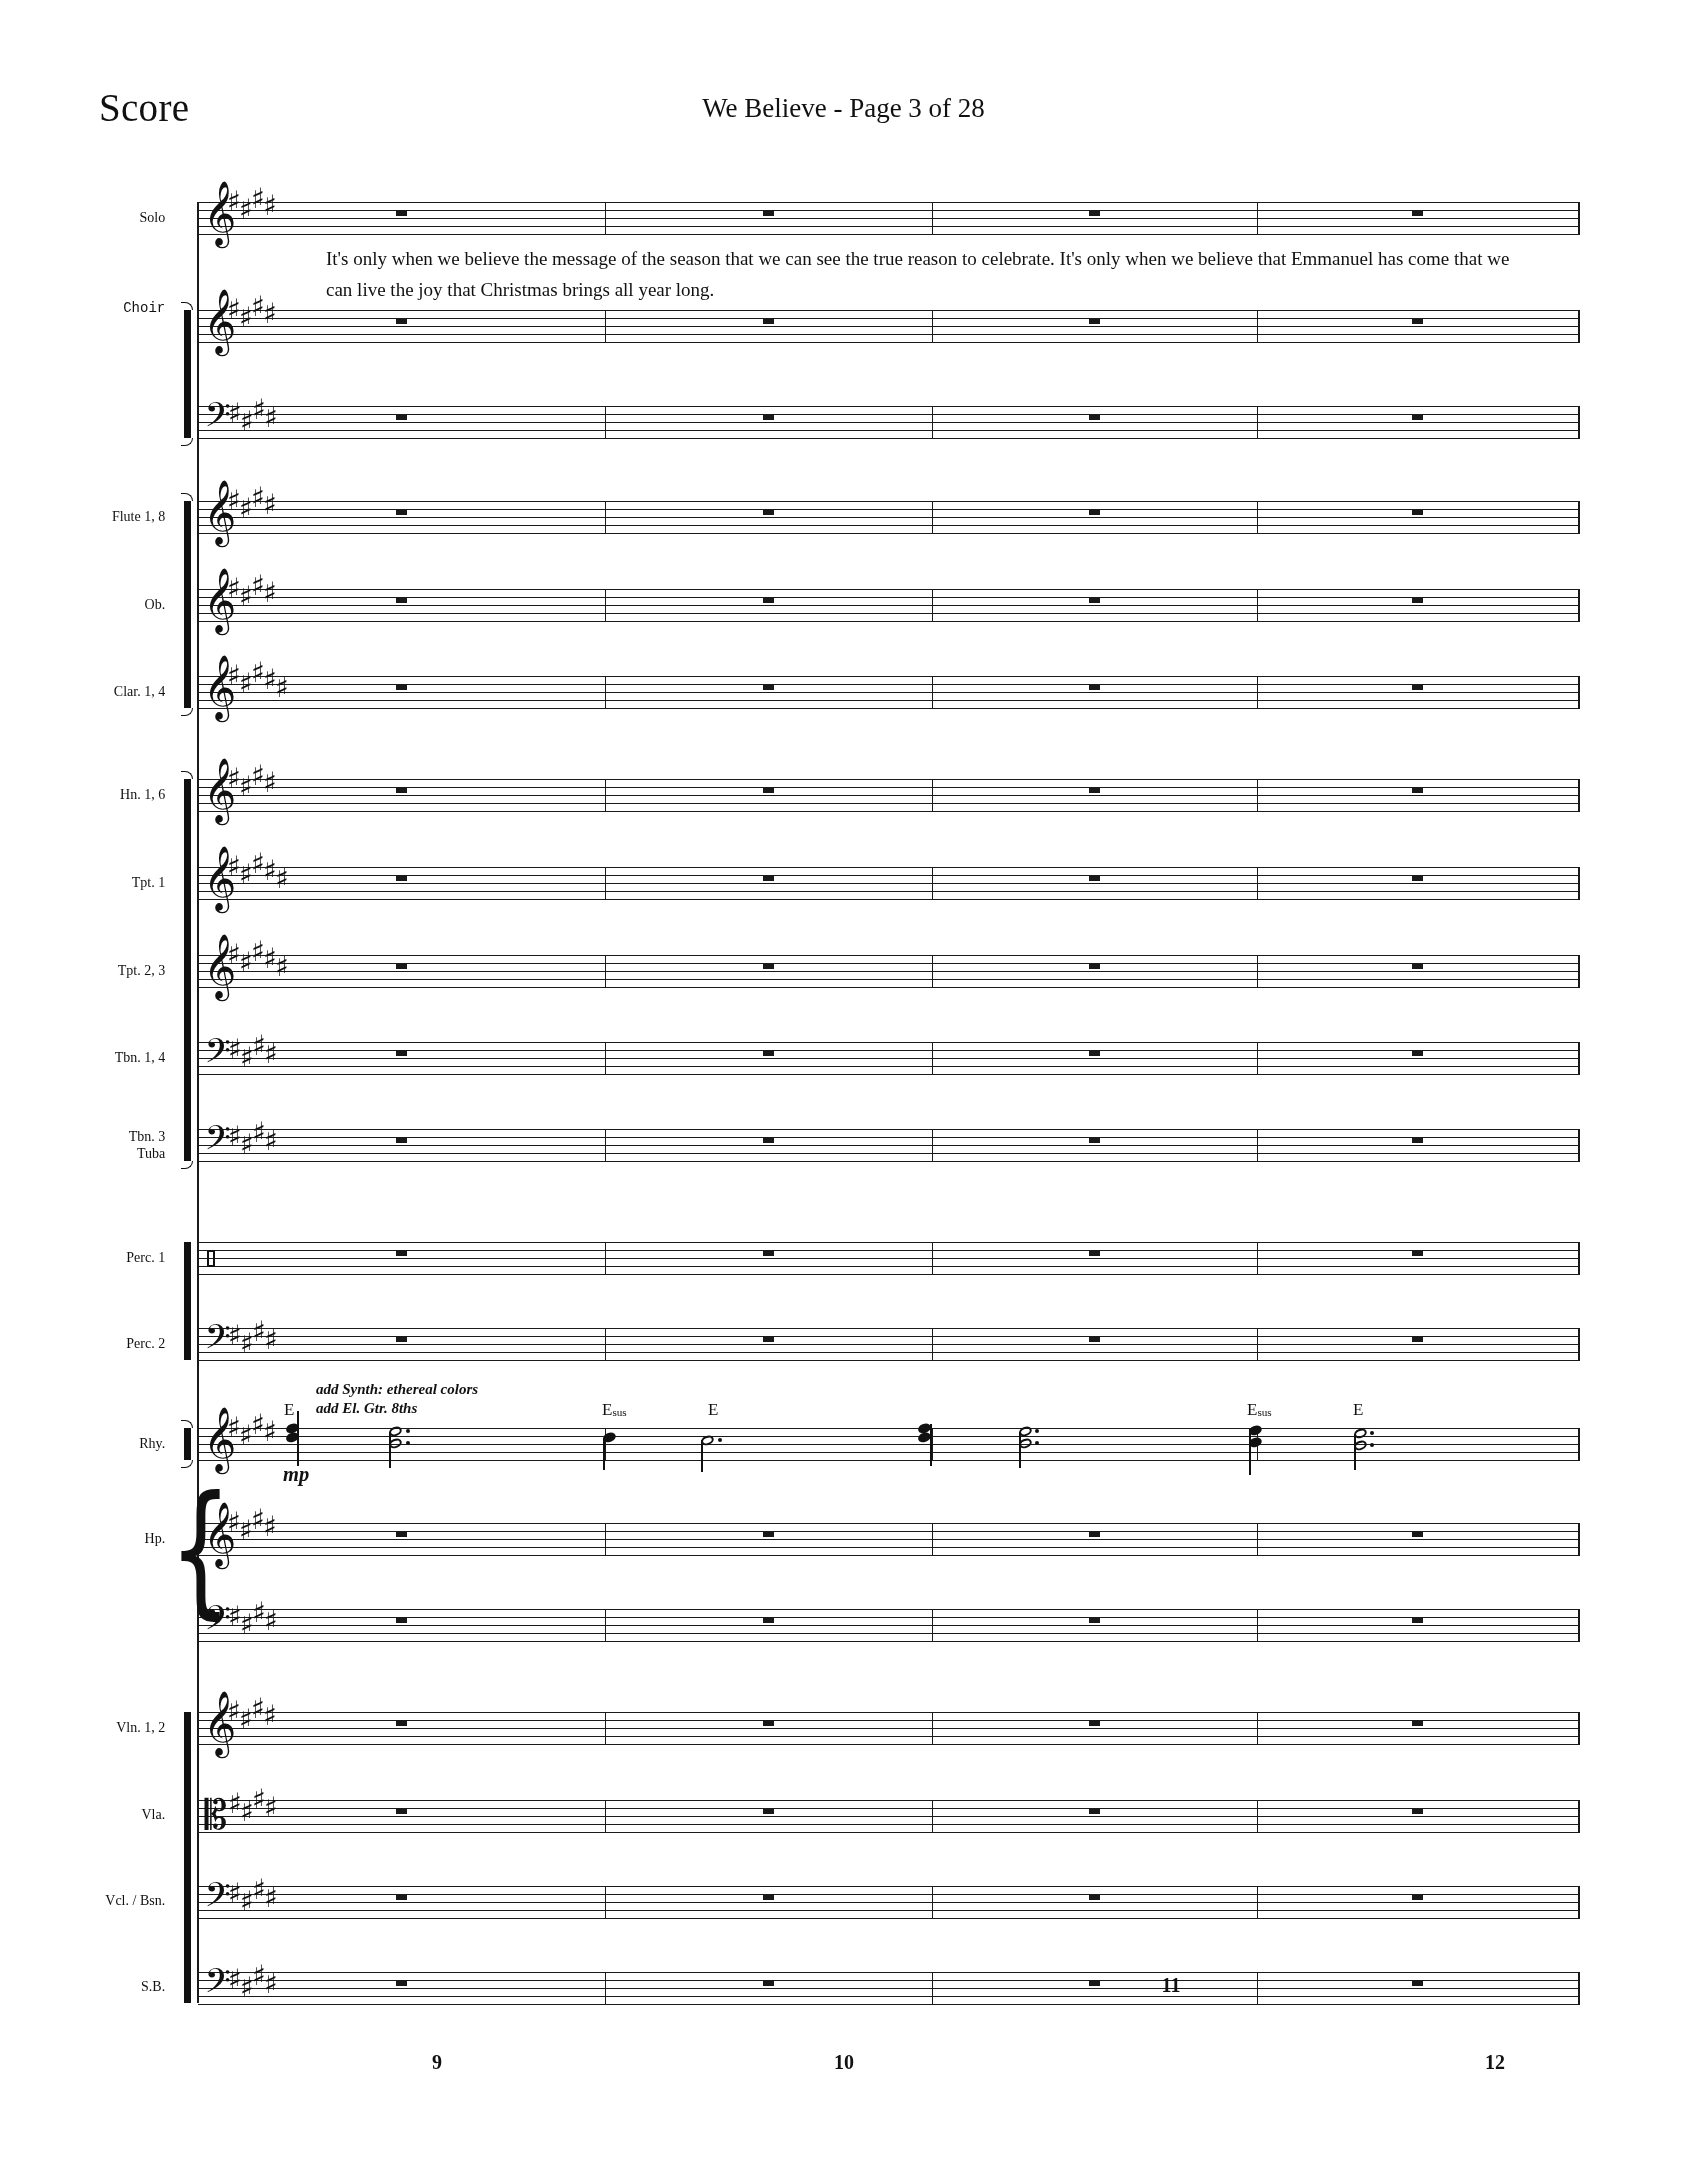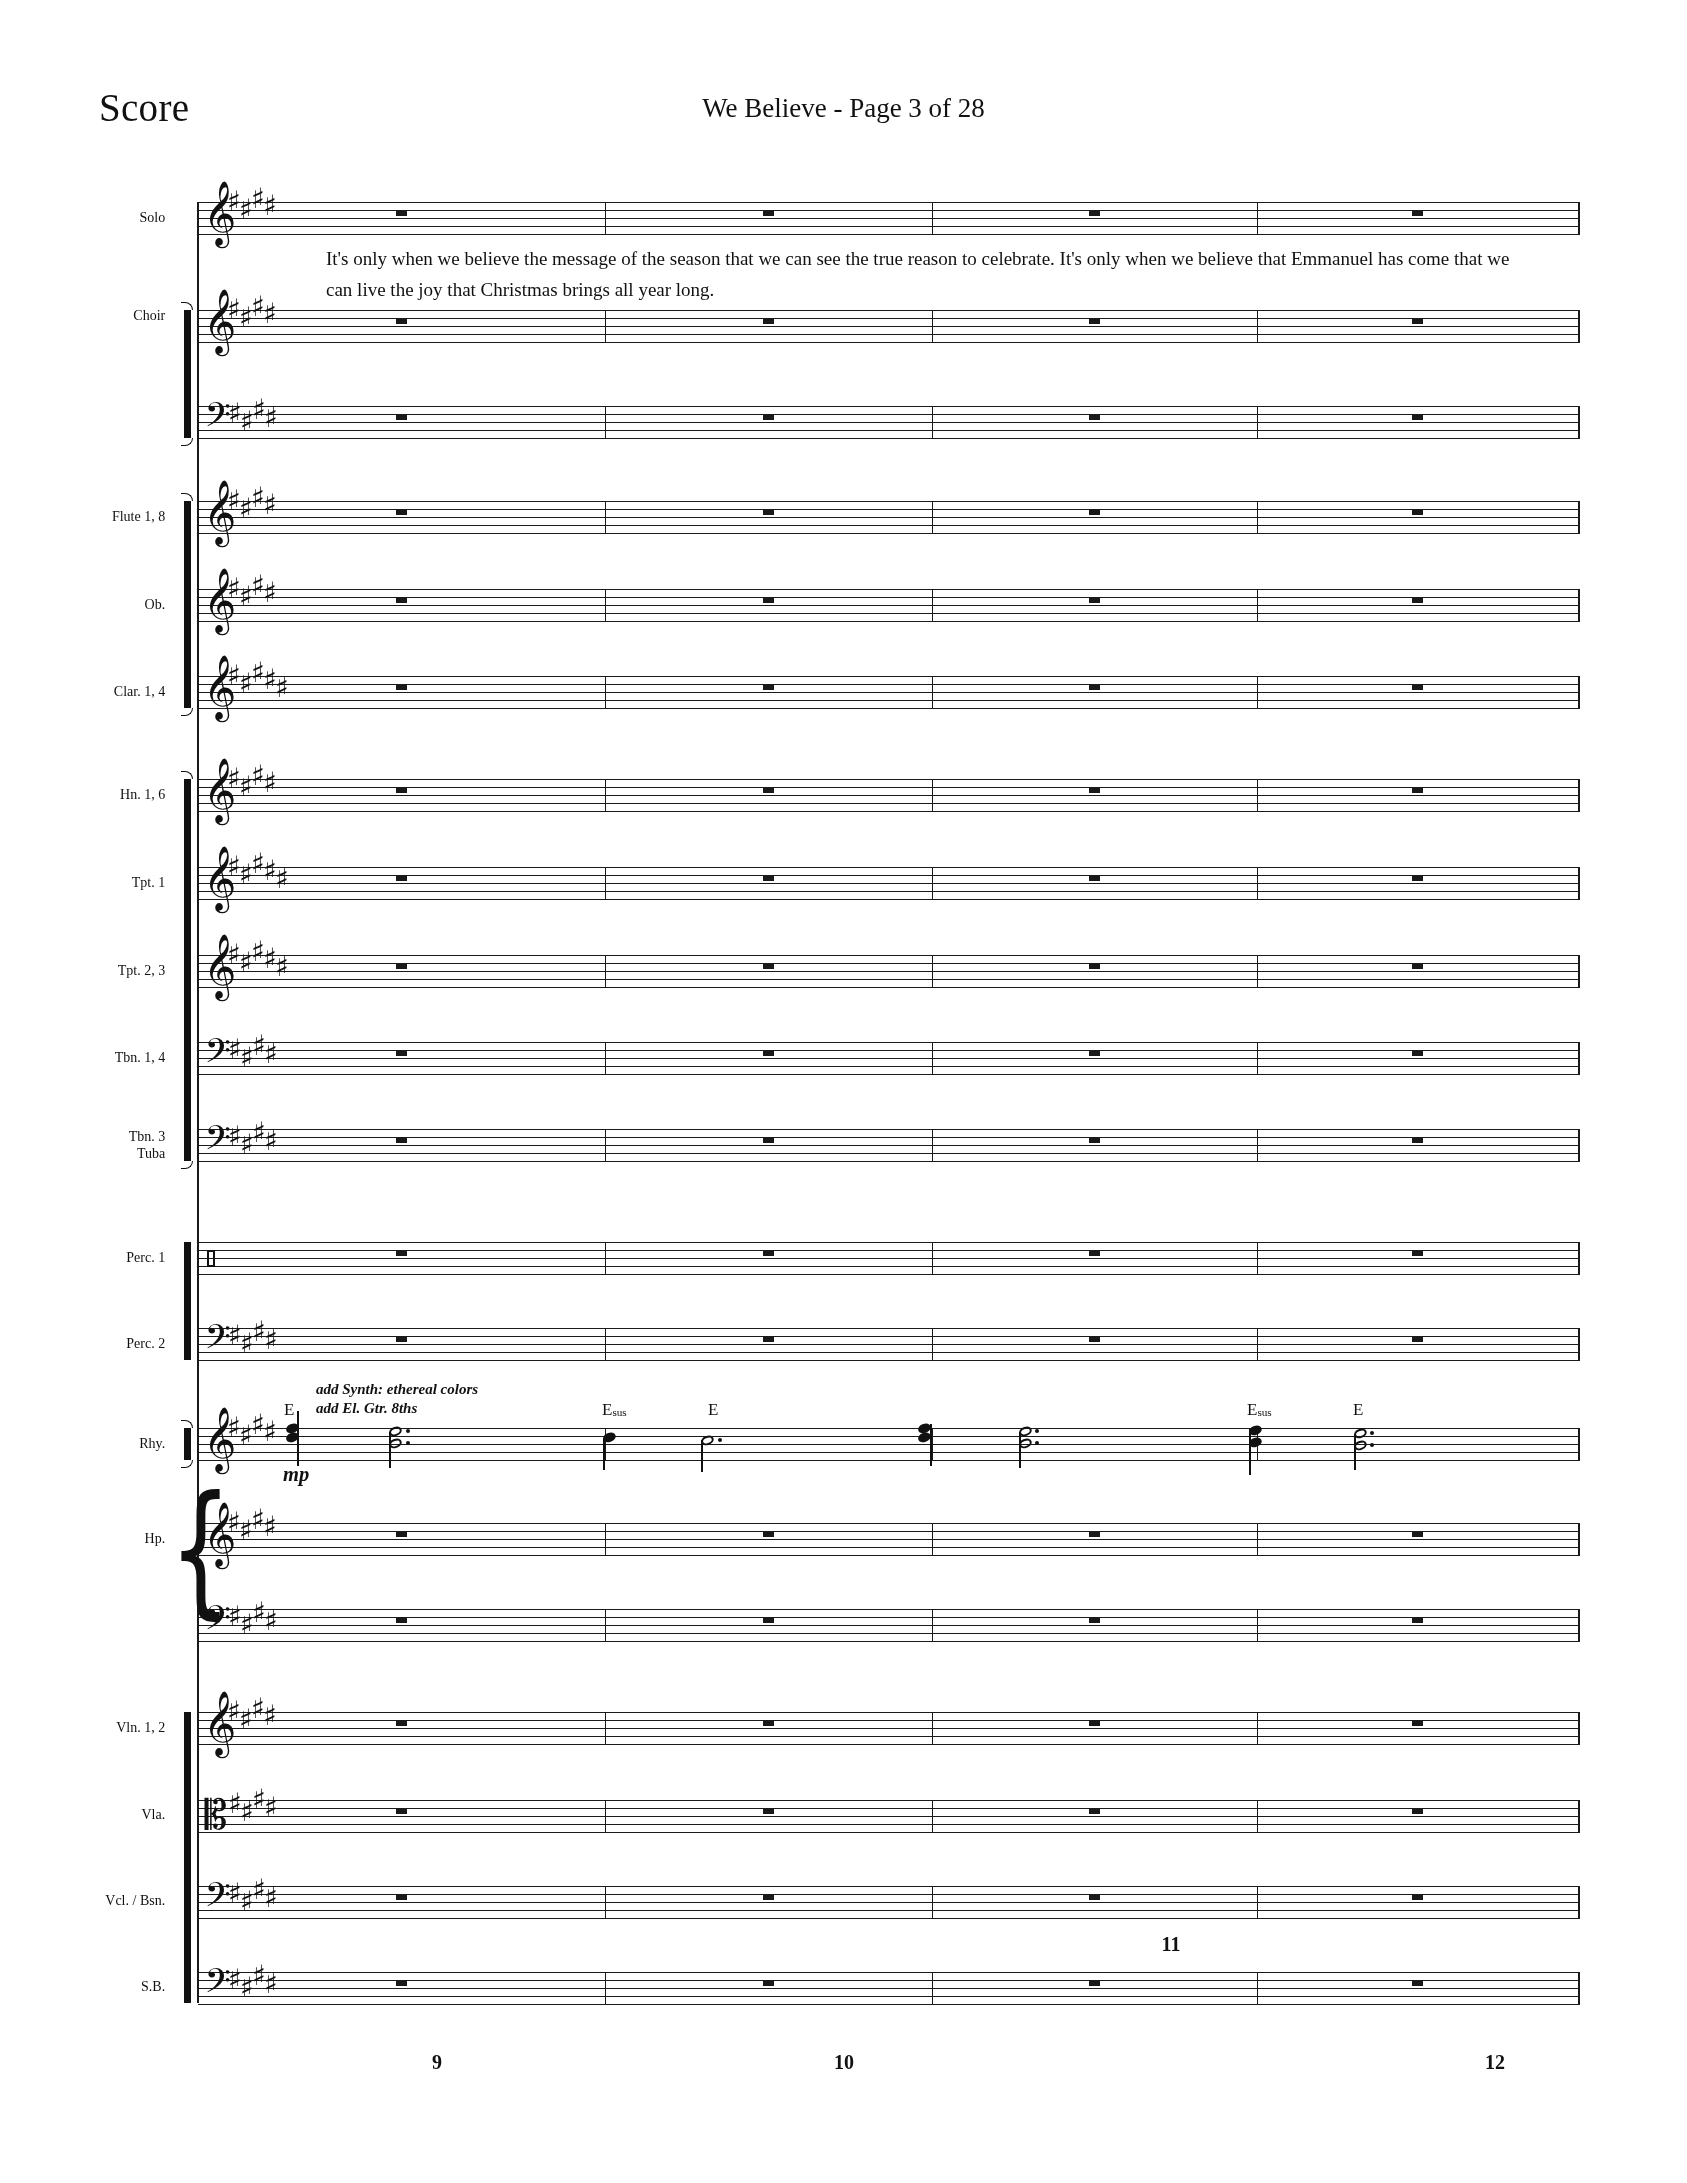--- a/index.html
+++ b/index.html
@@ -268,21 +268,21 @@
       </div>
       <div class="barline" style="left: 407px;"></div>
       <div class="barline" style="left: 734px;"></div>
       <div class="barline" style="left: 1059px;"></div>
       <div class="barline final" style="left: 1380px;"></div>
       <div class="whole-rest" style="left: 198px;"></div>
       <div class="whole-rest" style="left: 565px;"></div>
       <div class="whole-rest" style="left: 891px;"></div>
       <div class="whole-rest" style="left: 1214px;"></div>
     </div>
-    <div class="instr-name" style="top: 316px;">Choir</div>
+    <div class="instr-name" style="top: 308px; font-family: Liberation Mono, monospace;">Choir</div>
     <div class="staff" style="top: 310px;">
       <div class="ln"></div>
       <div class="ln"></div>
       <div class="ln"></div>
       <div class="ln"></div>
       <div class="ln"></div>
       <span class="clef treble">𝄞</span>
       <div class="keysig">
         <span class="sharp" style="left: 29px; top: -14px;">♯</span>
         <span class="sharp" style="left: 41px; top: -6px;">♯</span>
@@ -746,16 +746,16 @@
     <div class="notehead" style="left: 1249px; top: 1438px;"></div>
     <div class="stem" style="left: 1249px; top: 1443px; height: 32px;"></div>
     <div class="stem" style="left: 1249px; top: 1429px; height: 41px;"></div>
     <div class="notehead open" style="left: 1354px; top: 1429px;"></div>
     <div class="aug-dot" style="left: 1370px; top: 1431px;"></div>
     <div class="notehead open" style="left: 1354px; top: 1441px;"></div>
     <div class="aug-dot" style="left: 1370px; top: 1443px;"></div>
     <div class="stem" style="left: 1354px; top: 1434px; height: 36px;"></div>
     <div class="measure-num" style="left: 437px; top: 2051px;">9</div>
     <div class="measure-num" style="left: 844px; top: 2051px;">10</div>
-    <div class="measure-num" style="left: 1171px; top: 1933px;">11</div>
+    <div class="measure-num" style="left: 1171px; top: 1974px;">11</div>
     <div class="measure-num" style="left: 1495px; top: 2051px;">12</div>
   </div>
 
 
 </body></html>

